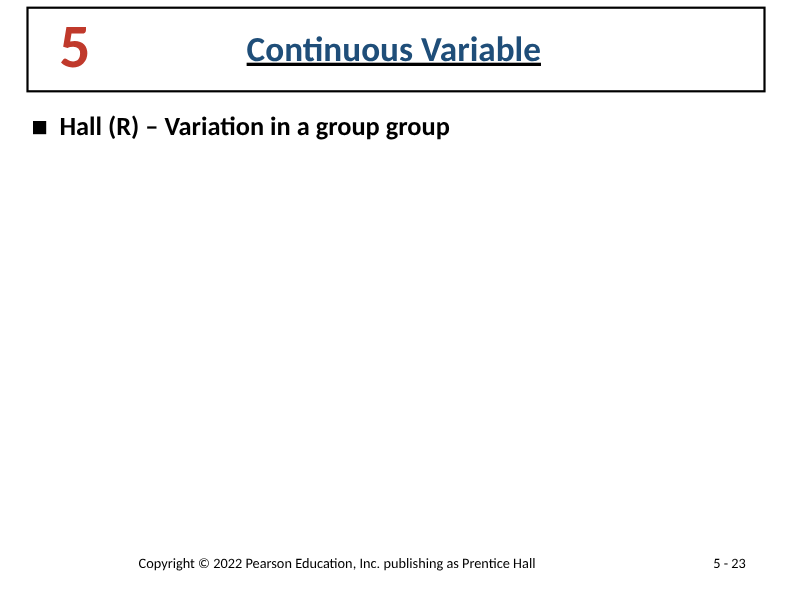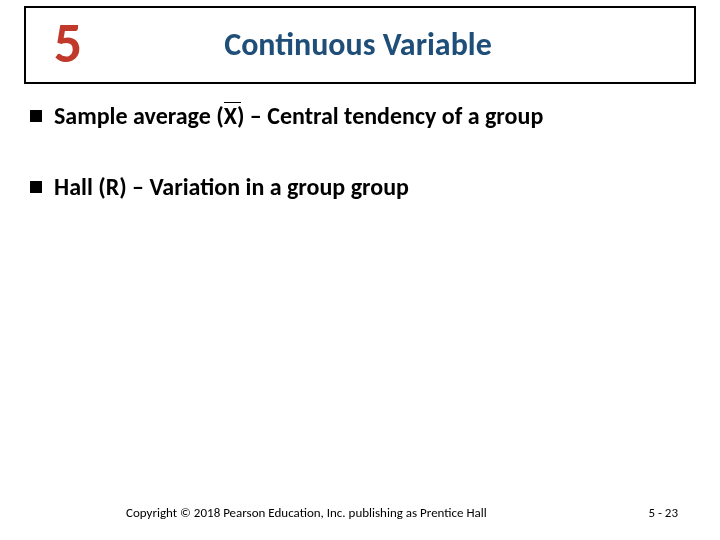--- a/index.html
+++ b/index.html
@@ -27,20 +27,21 @@
       font-size: 56px;
       font-weight: 700;
       color: #c0392b;
       line-height: 1;
       padding-bottom: 4px;
     }
     .title-wrap {
       flex: 1;
       text-align: center;
       padding-right: 88px;
+      text-decoration: underline;
     }
     .title-line {
       font-size: 32px;
       font-weight: 700;
       color: #1f4e79;
       line-height: 1.15;
     }
     .content {
       position: absolute;
       top: 100px;
@@ -106,32 +107,26 @@
 
 <div class="header-box">
   <div class="chapter-num">5</div>
   <div class="title-wrap">
     <div class="title-line">Continuous Variable</div>
   </div>
 </div>
 
 <div class="content">
 
-  <div class="bullet-item">
-    <span class="bullet"></span>
-    <span class="bullet-text bold">
-      <span>Sample average (</span><span class="xbar"><span class="xbar-bar"></span><span>X</span></span><span>) – Central tendency of a group</span>
-    </span>
-  </div>
 
   <div class="bullet-item">
     <span class="bullet"></span>
     <span class="bullet-text">
       <span class="bold">Hall (R)</span><span class="bold"> – Variation in a group group</span>
     </span>
   </div>
 
 </div>
 
 <div class="footer">
-  <span class="copyright">Copyright © 2018 Pearson Education, Inc. publishing as Prentice Hall</span>
+  <span class="copyright">Copyright © 2022 Pearson Education, Inc. publishing as Prentice Hall</span>
   <span class="pagenum">5 - 23</span>
 </div>
 
 </body></html>

